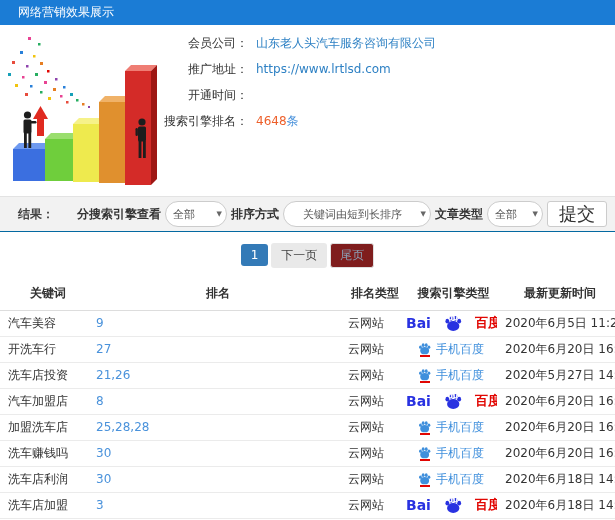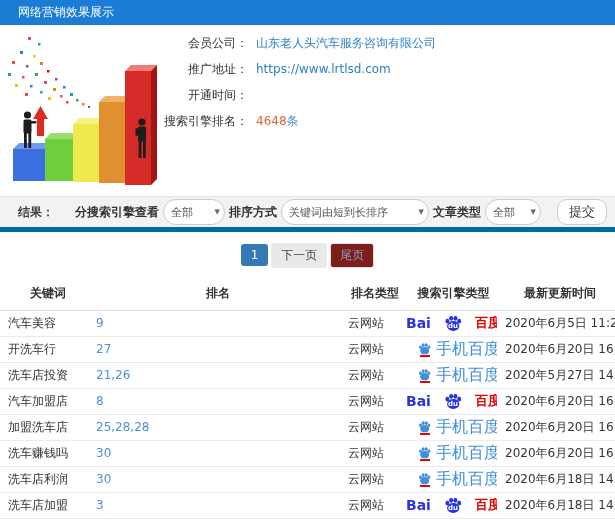--- a/index.html
+++ b/index.html
@@ -17,35 +17,35 @@
   .info-row { height:26px; display:flex; align-items:center; }
   .info-label { width:88px; text-align:right; color:#333; flex:none; }
   .info-value { margin-left:8px; }
   .info-value.link { color:var(--link_blue,#2e81c4); text-decoration:none; cursor:pointer; }
   .info-value.plain { color:#333; }
   .hl-num { color:var(--highlight_orange,#ed5f2a); }
   .hl-suffix { color:var(--rank_blue,#4a92db); }
 
   
   .filterbar { height:36px; background:#f2f2f2; border-top:1px solid #e3e3e3;
-    border-bottom:5px solid #0369a1; display:flex; align-items:center; padding:0 8px 0 18px; }
+    border-bottom:1px solid #0369a1; display:flex; align-items:center; padding:0 8px 0 18px; }
   .filterbar .result-label { font-weight:bold; color:#444; }
   .filter-controls { margin-left:auto; display:flex; align-items:center; gap:4px; }
   .filter-controls label { font-weight:bold; color:#333; white-space:nowrap; }
   .sel-wrap { position:relative; display:inline-block; }
   .sel-wrap select { appearance:none; -webkit-appearance:none; border:1px solid #ccc;
     border-radius:13px; background:#fff; color:#555; height:26px; font-size:11px;
     padding:0 16px 0 7px; font-family:inherit; }
   .sel-wrap .caret { position:absolute; right:5px; top:50%; transform:translateY(-50%);
     font-size:7px; color:#666; pointer-events:none; }
   .sel-engine select { width:62px; }
-  .sel-sort select { width:148px; }
+  .sel-sort select { width:148px;text-align:center; }
   .sel-article select { width:56px; }
-  .submit-btn { height:26px; border:1px solid #ccc; border-radius:10px; background:#fff;
-    color:#333; font-size:13px; padding:0 11px; cursor:pointer; font-family:inherit;margin-left:12px; }
+  .submit-btn { height:26px; border:1px solid #ccc; border-radius:3px; background:#fff;
+    color:#333; font-size:18px; padding:0 11px; cursor:pointer; font-family:inherit; }
 
   
   .pager { height:46px; display:flex; align-items:center; justify-content:center; gap:3px; }
   .pager a { display:inline-block; padding:4px 10px; font-size:12px; border-radius:3px;
     text-decoration:none; cursor:pointer; }
   .pg-current { background:var(--pager_active,#337ab7); color:#fff; }
   .pg-next { background:#e9e9e9; color:#444; }
   .pg-last { background:#7f1d1d; border:1px solid #e0e0e0; color:#8aa2b8; padding:3px 9px !important; }
 
   
@@ -56,27 +56,27 @@
   tbody td { height:26px; padding-left:8px; border-bottom:1px solid #ebebeb;
     font-size:12px; color:#333; white-space:nowrap; overflow:hidden; }
   td.rank a { color:var(--rank_blue,#4a92db); text-decoration:none; cursor:pointer; }
   td.engine { padding-left:4px; }
 
   
   .baidu-logo { display:inline-flex; align-items:center; gap:13px; }
   .bd-bai { color:var(--baidu_blue,#2932e1); font-weight:bold; font-size:14px; }
   .bd-cn  { color:var(--baidu_red,#e10602); font-weight:bold; font-size:13px; }
   .paw-wrap { position:relative; display:inline-flex; width:18px; height:18px; }
-  .paw-wrap .du { position:absolute; left:0; right:0; top:8px; text-align:center;
+  .paw-wrap .du { position:absolute; left:0; right:0; top:0; text-align:center;
     color:#fff; font-size:7px; font-weight:bold; font-style:normal; }
   .mbaidu { display:inline-flex; align-items:center; gap:5px; padding-left:12px; }
   .m-paw { position:relative; display:inline-flex; flex-direction:column; align-items:center; }
   .m-paw .red-bar { display:block; width:10px; height:2px;
     background:var(--baidu_red,#e10602); margin-top:0px; }
-  .mbd-text { color:var(--mobile_blue,#3f8fdc); font-size:16px; }
+  .mbd-text { color:var(--mobile_blue,#3f8fdc); font-size:12px; }
 </style>
 </head>
 <body>
 
 <div class="topbar">
   <span>网络营销效果展示</span>
 </div>
 
 <div class="info-section">
 

